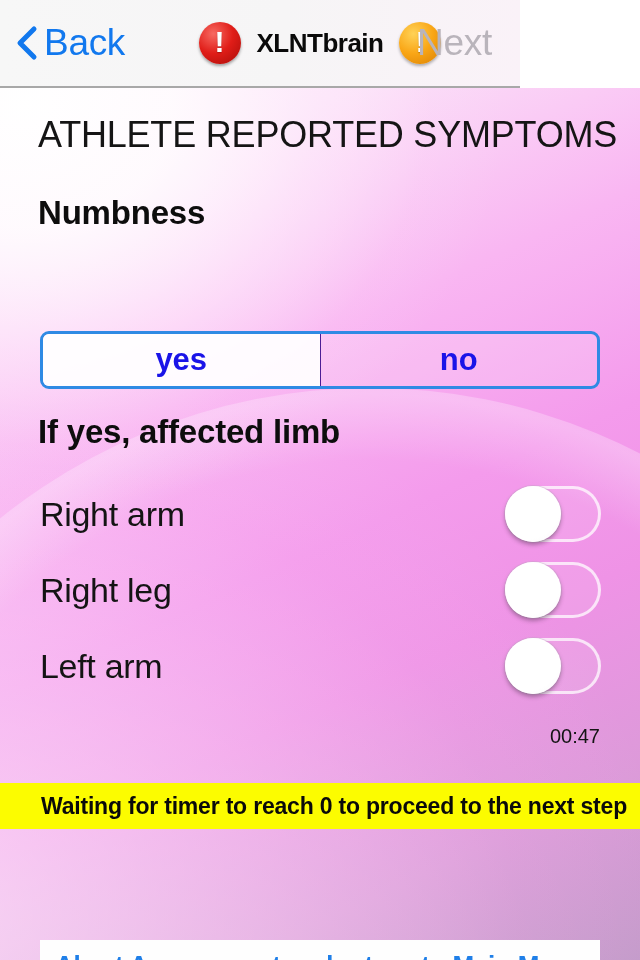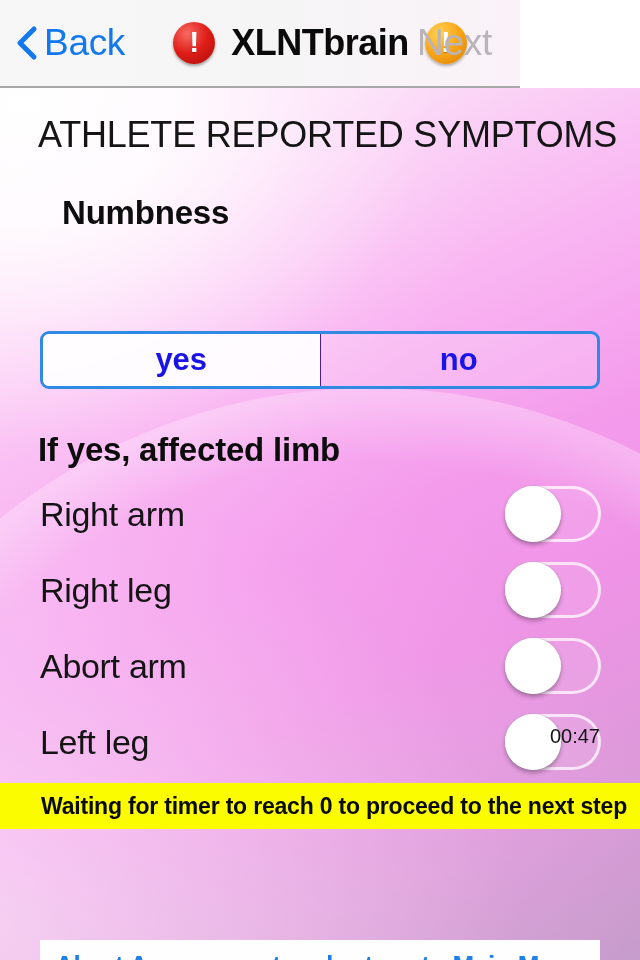--- a/index.html
+++ b/index.html
@@ -83,21 +83,21 @@
     box-shadow: 0 2px 3px rgba(0,0,0,0.3);
     margin-left: 16px;
   }
   .badge-glyph {
     font-family: "Liberation Sans", sans-serif;
     line-height: 1;
     margin-top: -2px;
     text-shadow: 0 1px 1px rgba(0,0,0,0.25);
   }
   #nav-title {
-    font-size: 36px;
+    font-size: 26px;
     font-weight: bold;
     color: #0a0a0a;
     letter-spacing: -0.5px;
     white-space: nowrap;
     pointer-events: auto;
   }
   #next-btn {
     position: absolute;
     right: 28px;
     font-size: 37px;
@@ -172,21 +172,20 @@
   }
 
   #numbness-label {
     position: absolute;
     left: 38px;
     top: 106px;
     font-size: 33px;
     font-weight: bold;
     color: #0d0d0d;
     letter-spacing: -0.2px;
-    margin-left: 24px;
   }
 
   
   #segmented {
     position: absolute;
     left: 40px;
     top: 243px;
     width: 560px;
     height: 58px;
     border: 3px solid #2f8ae4;
@@ -211,21 +210,21 @@
     background: rgba(255,255,255,0.93);
     border-right: 1px solid #4c1d95;
   }
   #seg-no {
     background: rgba(255,255,255,0.18);
   }
 
   #limb-label {
     position: absolute;
     left: 38px;
-    top: 343px;
+    top: 325px;
     font-size: 33px;
     font-weight: bold;
     color: #0d0d0d;
     letter-spacing: -0.2px;
   }
 
   
   .toggle-row {
     position: absolute;
     left: 0;
@@ -368,32 +367,26 @@
     </div>
 
     <div class="toggle-row" style="top:464px">
       <span class="toggle-label">Right leg</span>
       <span class="switch">
         <span class="switch-knob"></span>
       </span>
     </div>
 
     <div class="toggle-row" style="top:540px">
-      <span class="toggle-label">Abort arm</span>
+      <span class="toggle-label">Left arm</span>
       <span class="switch">
         <span class="switch-knob"></span>
       </span>
     </div>
 
-    <div class="toggle-row" style="top:616px">
-      <span class="toggle-label">Left leg</span>
-      <span class="switch">
-        <span class="switch-knob"></span>
-      </span>
-    </div>
 
     <div id="timer">00:47</div>
 
     <div id="banner">
       <span id="banner-text">Waiting for timer to reach 0 to proceed to the next step</span>
     </div>
 
     <div id="abort-btn">
       <span id="abort-label">Abort Assessment and return to Main Menu</span>
     </div>

